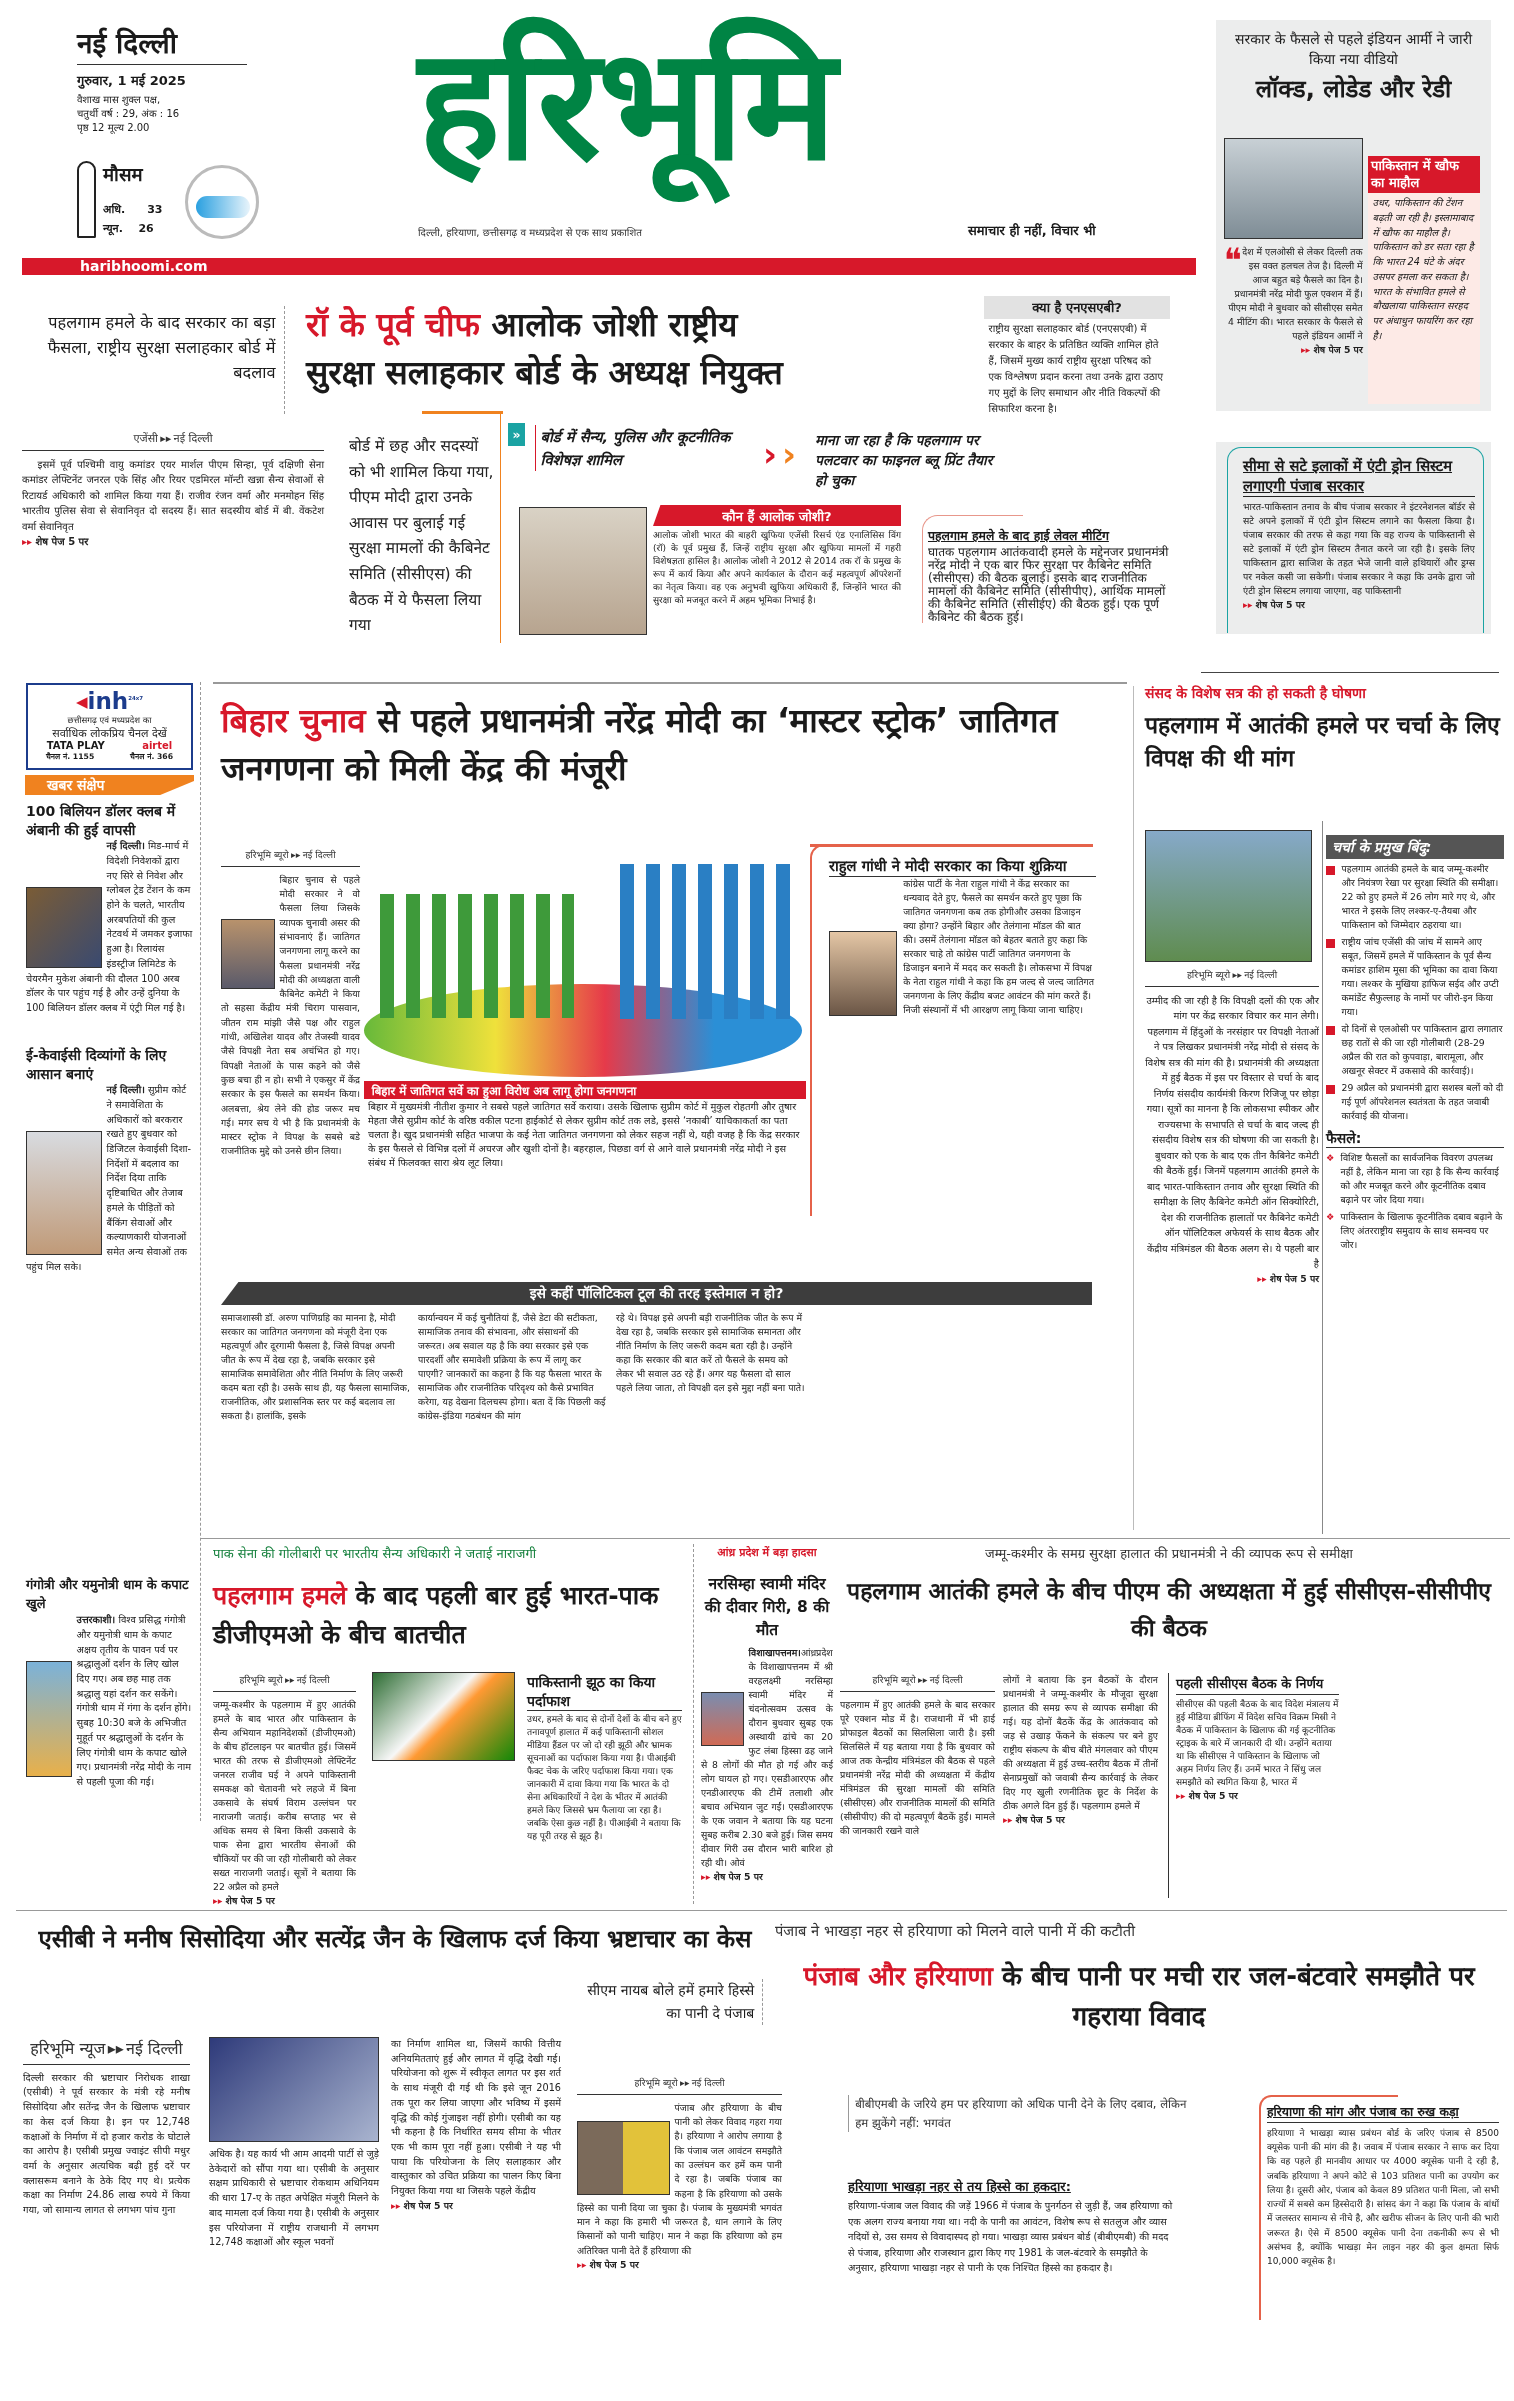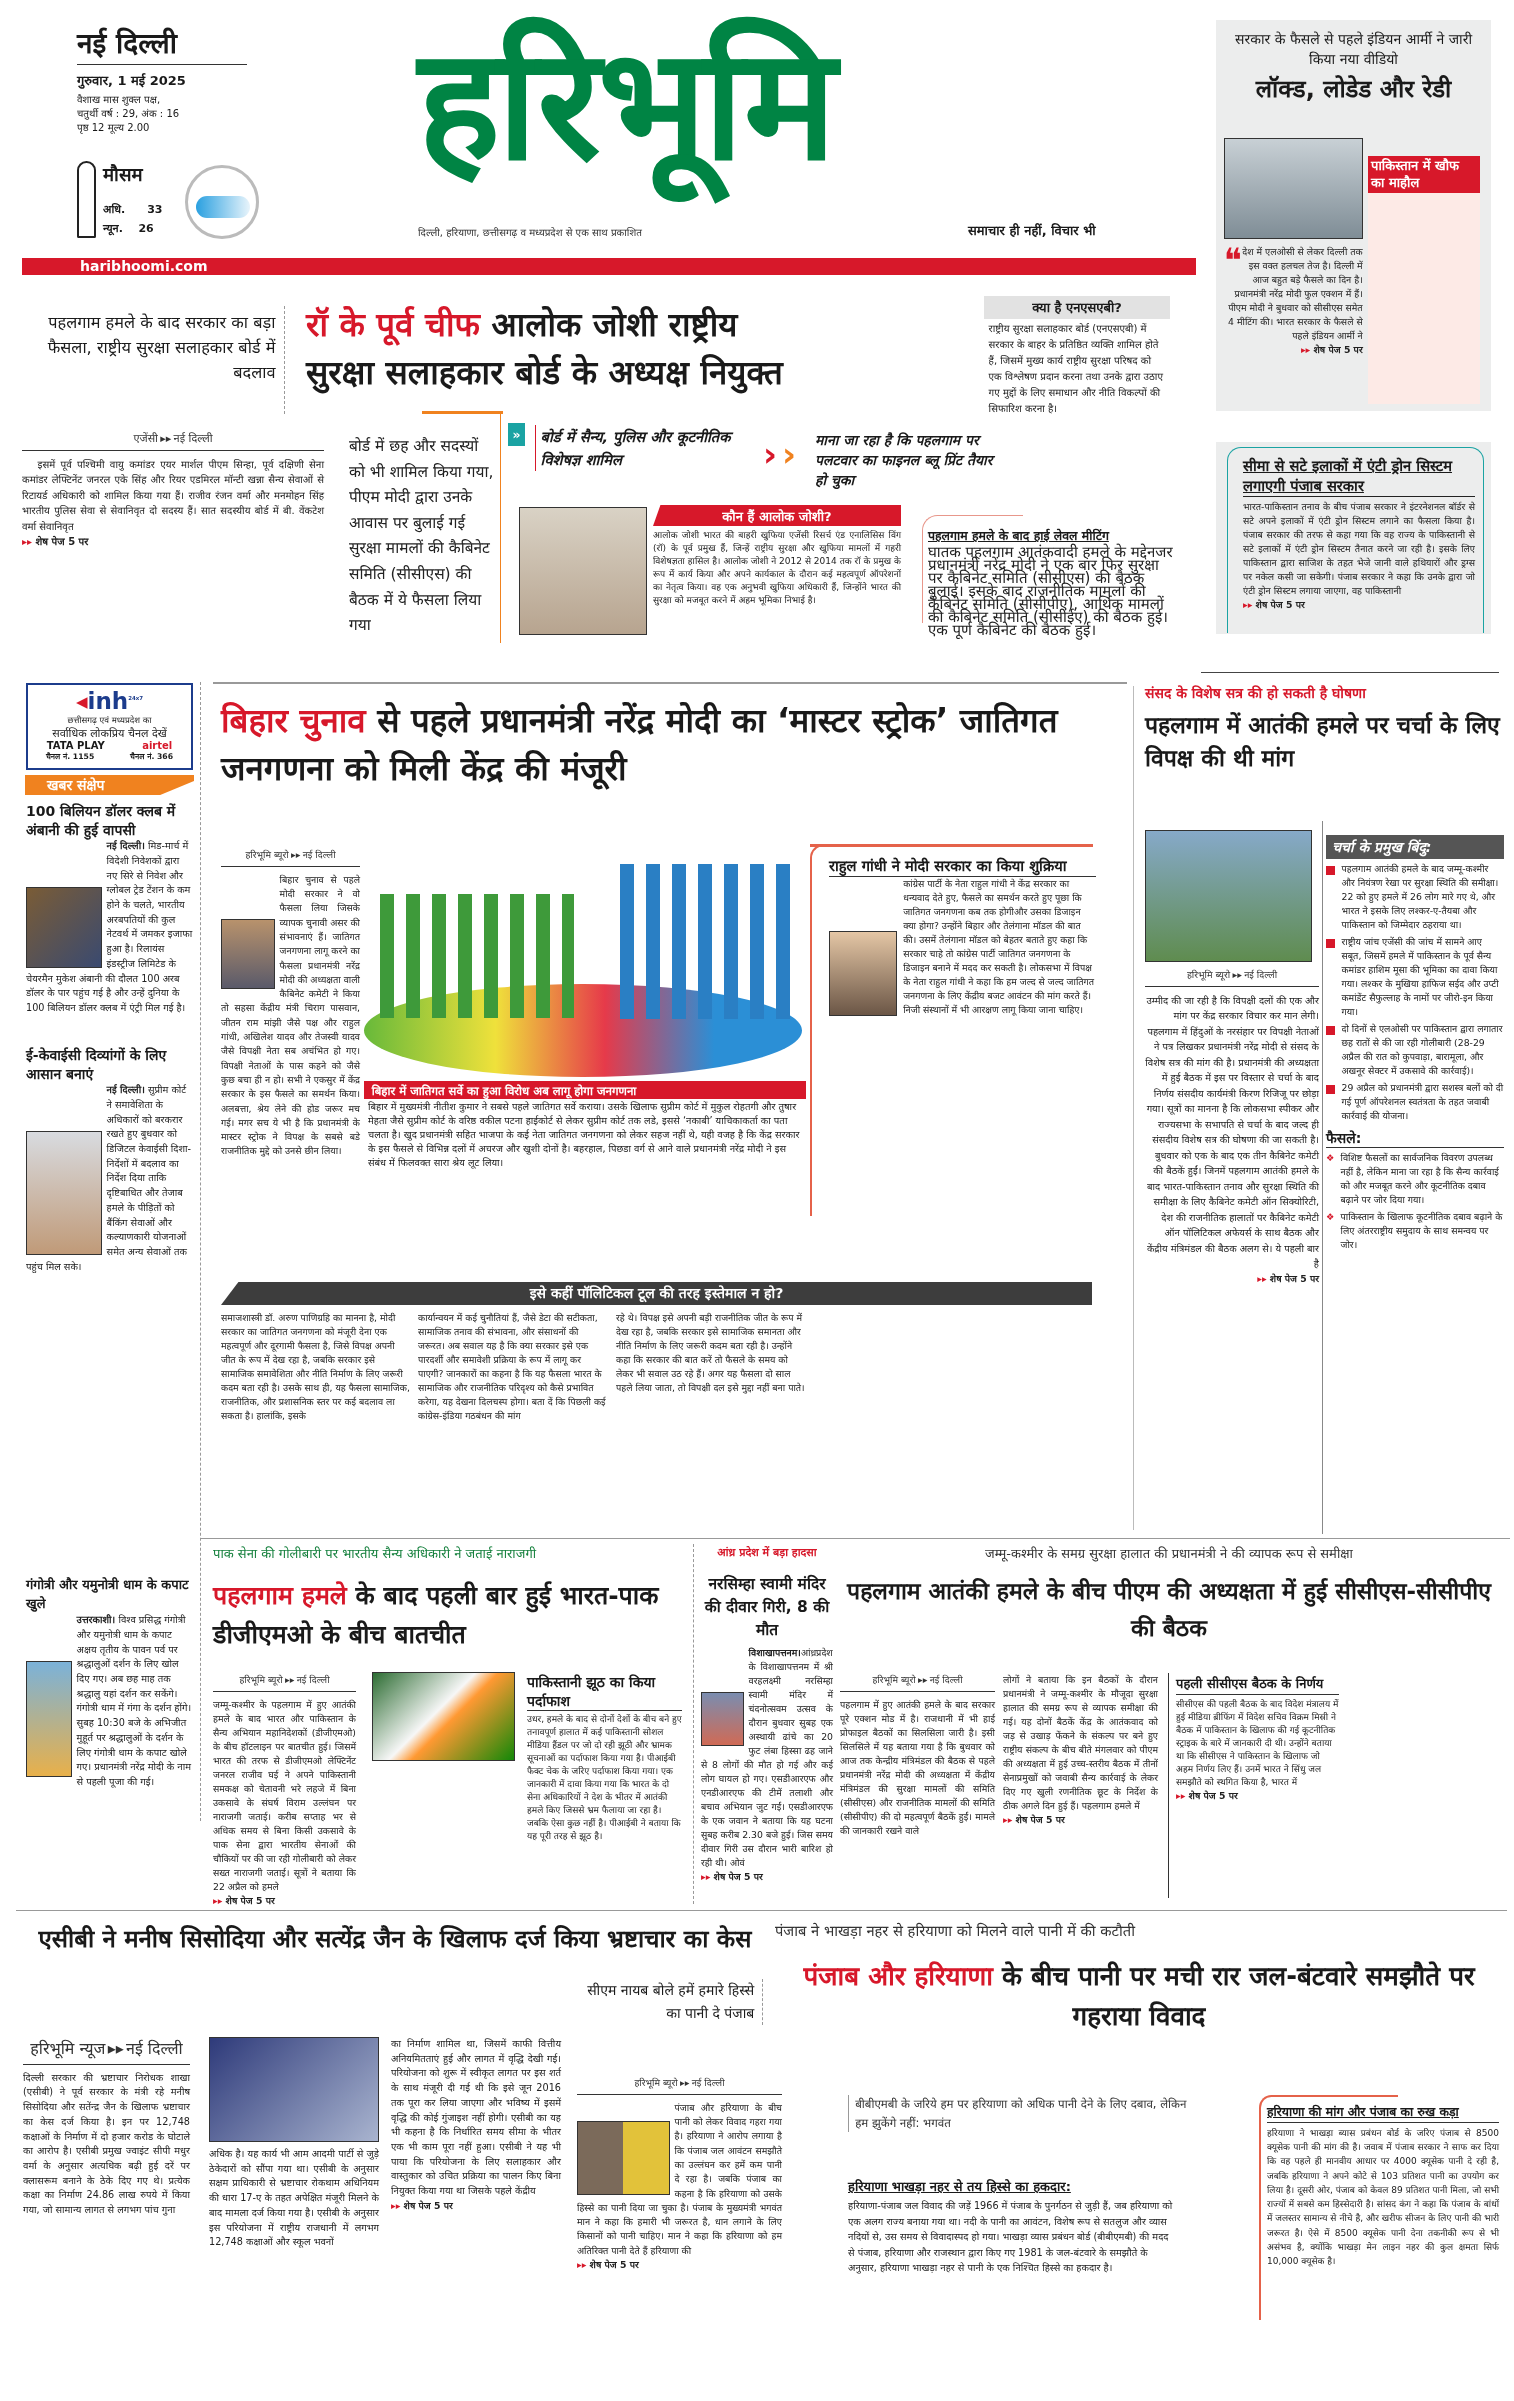--- a/index.html
+++ b/index.html
@@ -49,20 +49,21 @@
   <div style="font-size:14px;text-align:center;padding:9.3px 7.7px 1.5px;line-height:20px">सरकार के फैसले से पहले इंडियन आर्मी ने जारी किया नया वीडियो</div>
   <div style="font-size:24px;font-weight:bold;text-align:center">लॉक्ड, लोडेड और रेडी</div>
   <div class="abs photo" style="left:7.7px;top:118px;width:139px;height:101px;background:linear-gradient(180deg,#c8d0d5,#7f8d96)"></div>
   <div class="abs" style="left:7.7px;top:225px;width:139px">
     <span style="font-size:34px;color:#d7182a;float:left;line-height:31px">❝</span>
     <div class="body-s" style="text-align:right;font-size:9.3px;line-height:14px">देश में एलओसी से लेकर दिल्ली तक इस वक्त हलचल तेज है। दिल्ली में आज बहुत बड़े फैसले का दिन है। प्रधानमंत्री नरेंद्र मोदी फुल एक्शन में हैं। पीएम मोदी ने बुधवार को सीसीएस समेत 4 मीटिंग की। भारत सरकार के फैसले से पहले इंडियन आर्मी ने</div>
     <div class="cont" style="text-align:right;font-size:9.3px"><span class="arrow">▸▸</span> <span>शेष पेज 5 पर</span></div>
   </div>
   <div class="abs" style="left:152px;top:136px;width:112px;height:248px;background:#fdeae6">
     <div style="background:#d7182a;color:#fff;font-weight:bold;font-size:13px;line-height:16.3px;padding:2.3px 3.1px">पाकिस्तान में खौफ का माहौल</div>
+    <div style="font-style:italic;font-size:9.7px;line-height:14.7px;padding:3.1px 4.6px">उधर, पाकिस्तान की टेंशन बढ़ती जा रही है। इस्लामाबाद में खौफ का माहौल है। पाकिस्तान को डर सता रहा है कि भारत 24 घंटे के अंदर उसपर हमला कर सकता है। भारत के संभावित हमले से बौखलाया पाकिस्तान सरहद पर अंधाधुन फायरिंग कर रहा है।</div>
   </div>
 </div>
 
 <div class="abs" style="left:1216px;top:442px;width:275px;height:192px;background:#eceded">
   <div class="abs" style="left:11px;top:4.6px;width:257px;height:186px;border:1.5px solid #1aa3a3;border-bottom:none;border-radius:14px 14px 0 0"></div>
   <div class="abs" style="left:27px;top:14px;width:232px">
     <div style="font-size:14.7px;font-weight:bold;line-height:20px;border-bottom:1.5px solid #222;text-decoration:underline">सीमा से सटे इलाकों में एंटी ड्रोन सिस्टम लगाएगी पंजाब सरकार</div>
     <div class="body-s" style="margin-top:3.1px;font-size:9.3px;line-height:14px">भारत-पाकिस्तान तनाव के बीच पंजाब सरकार ने इंटरनेशनल बॉर्डर से सटे अपने इलाकों में एंटी ड्रोन सिस्टम लगाने का फैसला किया है। पंजाब सरकार की तरफ से कहा गया कि वह राज्य के पाकिस्तानी से सटे इलाकों में एंटी ड्रोन सिस्टम तैनात करने जा रही है। इसके लिए पाकिस्तान द्वारा साजिश के तहत भेजे जानी वाले हथियारों और ड्रग्स पर नकेल कसी जा सकेगी। पंजाब सरकार ने कहा कि उनके द्वारा जो एंटी ड्रोन सिस्टम लगाया जाएगा, वह पाकिस्तानी</div>
     <div class="cont" style="font-size:9.3px"><span class="arrow">▸▸</span> <span>शेष पेज 5 पर</span></div>
   </div>
@@ -93,21 +94,21 @@
   <div style="background:#d7182a;color:#fff;font-weight:bold;font-size:13px;text-align:center;padding:1.5px 0;clip-path:polygon(3% 0,100% 0,100% 100%,0 100%)">कौन हैं आलोक जोशी?</div>
   <div class="body-s" style="margin-top:3.1px;font-size:9px;line-height:13px">आलोक जोशी भारत की बाहरी खुफिया एजेंसी रिसर्च एंड एनालिसिस विंग (रॉ) के पूर्व प्रमुख हैं, जिन्हें राष्ट्रीय सुरक्षा और खुफिया मामलों में गहरी विशेषज्ञता हासिल है। आलोक जोशी ने 2012 से 2014 तक रॉ के प्रमुख के रूप में कार्य किया और अपने कार्यकाल के दौरान कई महत्वपूर्ण ऑपरेशनों का नेतृत्व किया। वह एक अनुभवी खुफिया अधिकारी हैं, जिन्होंने भारत की सुरक्षा को मजबूत करने में अहम भूमिका निभाई है।</div>
 </div>
 <div class="abs" style="left:984px;top:296px;width:186px">
   <div style="background:#e2e2e2;font-weight:bold;font-size:13px;text-align:center;padding:2.3px 0">क्या है एनएसएबी?</div>
   <div class="body-s" style="padding:2.3px 4.6px;font-size:10px;line-height:16px;text-align:left">राष्ट्रीय सुरक्षा सलाहकार बोर्ड (एनएसएबी) में सरकार के बाहर के प्रतिष्ठित व्यक्ति शामिल होते हैं, जिसमें मुख्य कार्य राष्ट्रीय सुरक्षा परिषद को एक विश्लेषण प्रदान करना तथा उनके द्वारा उठाए गए मुद्दों के लिए समाधान और नीति विकल्पों की सिफारिश करना है।</div>
 </div>
 <div class="abs" style="left:922px;top:515px;width:101px;height:108px;border-top:1.5px solid #e8978b;border-left:1.5px solid #e8978b;border-radius:15.5px 0 0 0"></div>
 <div class="abs" style="left:928px;top:527px;width:248px">
   <div style="font-weight:bold;font-size:12.4px;text-decoration:underline">पहलगाम हमले के बाद हाई लेवल मीटिंग</div>
-  <div class="body-s" style="margin-top:2.3px;font-size:15px;line-height:13px;text-align:left">घातक पहलगाम आतंकवादी हमले के मद्देनजर प्रधानमंत्री नरेंद्र मोदी ने एक बार फिर सुरक्षा पर कैबिनेट समिति (सीसीएस) की बैठक बुलाई। इसके बाद राजनीतिक मामलों की कैबिनेट समिति (सीसीपीए), आर्थिक मामलों की कैबिनेट समिति (सीसीईए) की बैठक हुई। एक पूर्ण कैबिनेट की बैठक हुई।</div>
+  <div class="body-s" style="margin-top:2.3px;font-size:12px;line-height:13px;text-align:left">घातक पहलगाम आतंकवादी हमले के मद्देनजर प्रधानमंत्री नरेंद्र मोदी ने एक बार फिर सुरक्षा पर कैबिनेट समिति (सीसीएस) की बैठक बुलाई। इसके बाद राजनीतिक मामलों की कैबिनेट समिति (सीसीपीए), आर्थिक मामलों की कैबिनेट समिति (सीसीईए) की बैठक हुई। एक पूर्ण कैबिनेट की बैठक हुई।</div>
 </div>
 
 <div class="abs" style="left:26px;top:683px;width:167px;height:87px;border:2.3px solid #1c3c8c;text-align:center">
   <div style="font-size:23px;font-weight:bold;color:#1c3c8c;line-height:26px"><span style="color:#d7182a">◂</span><span>inh</span><sup style="font-size:5.4px">24x7</sup></div>
   <div style="font-size:8.5px">छत्तीसगढ़ एवं मध्यप्रदेश का</div>
   <div style="font-size:11px">सर्वाधिक लोकप्रिय चैनल देखें</div>
   <div style="display:flex;justify-content:space-around;font-weight:bold;font-size:10px">
     <span>TATA PLAY</span>
     <span style="color:#d7182a">airtel</span>
   </div>

